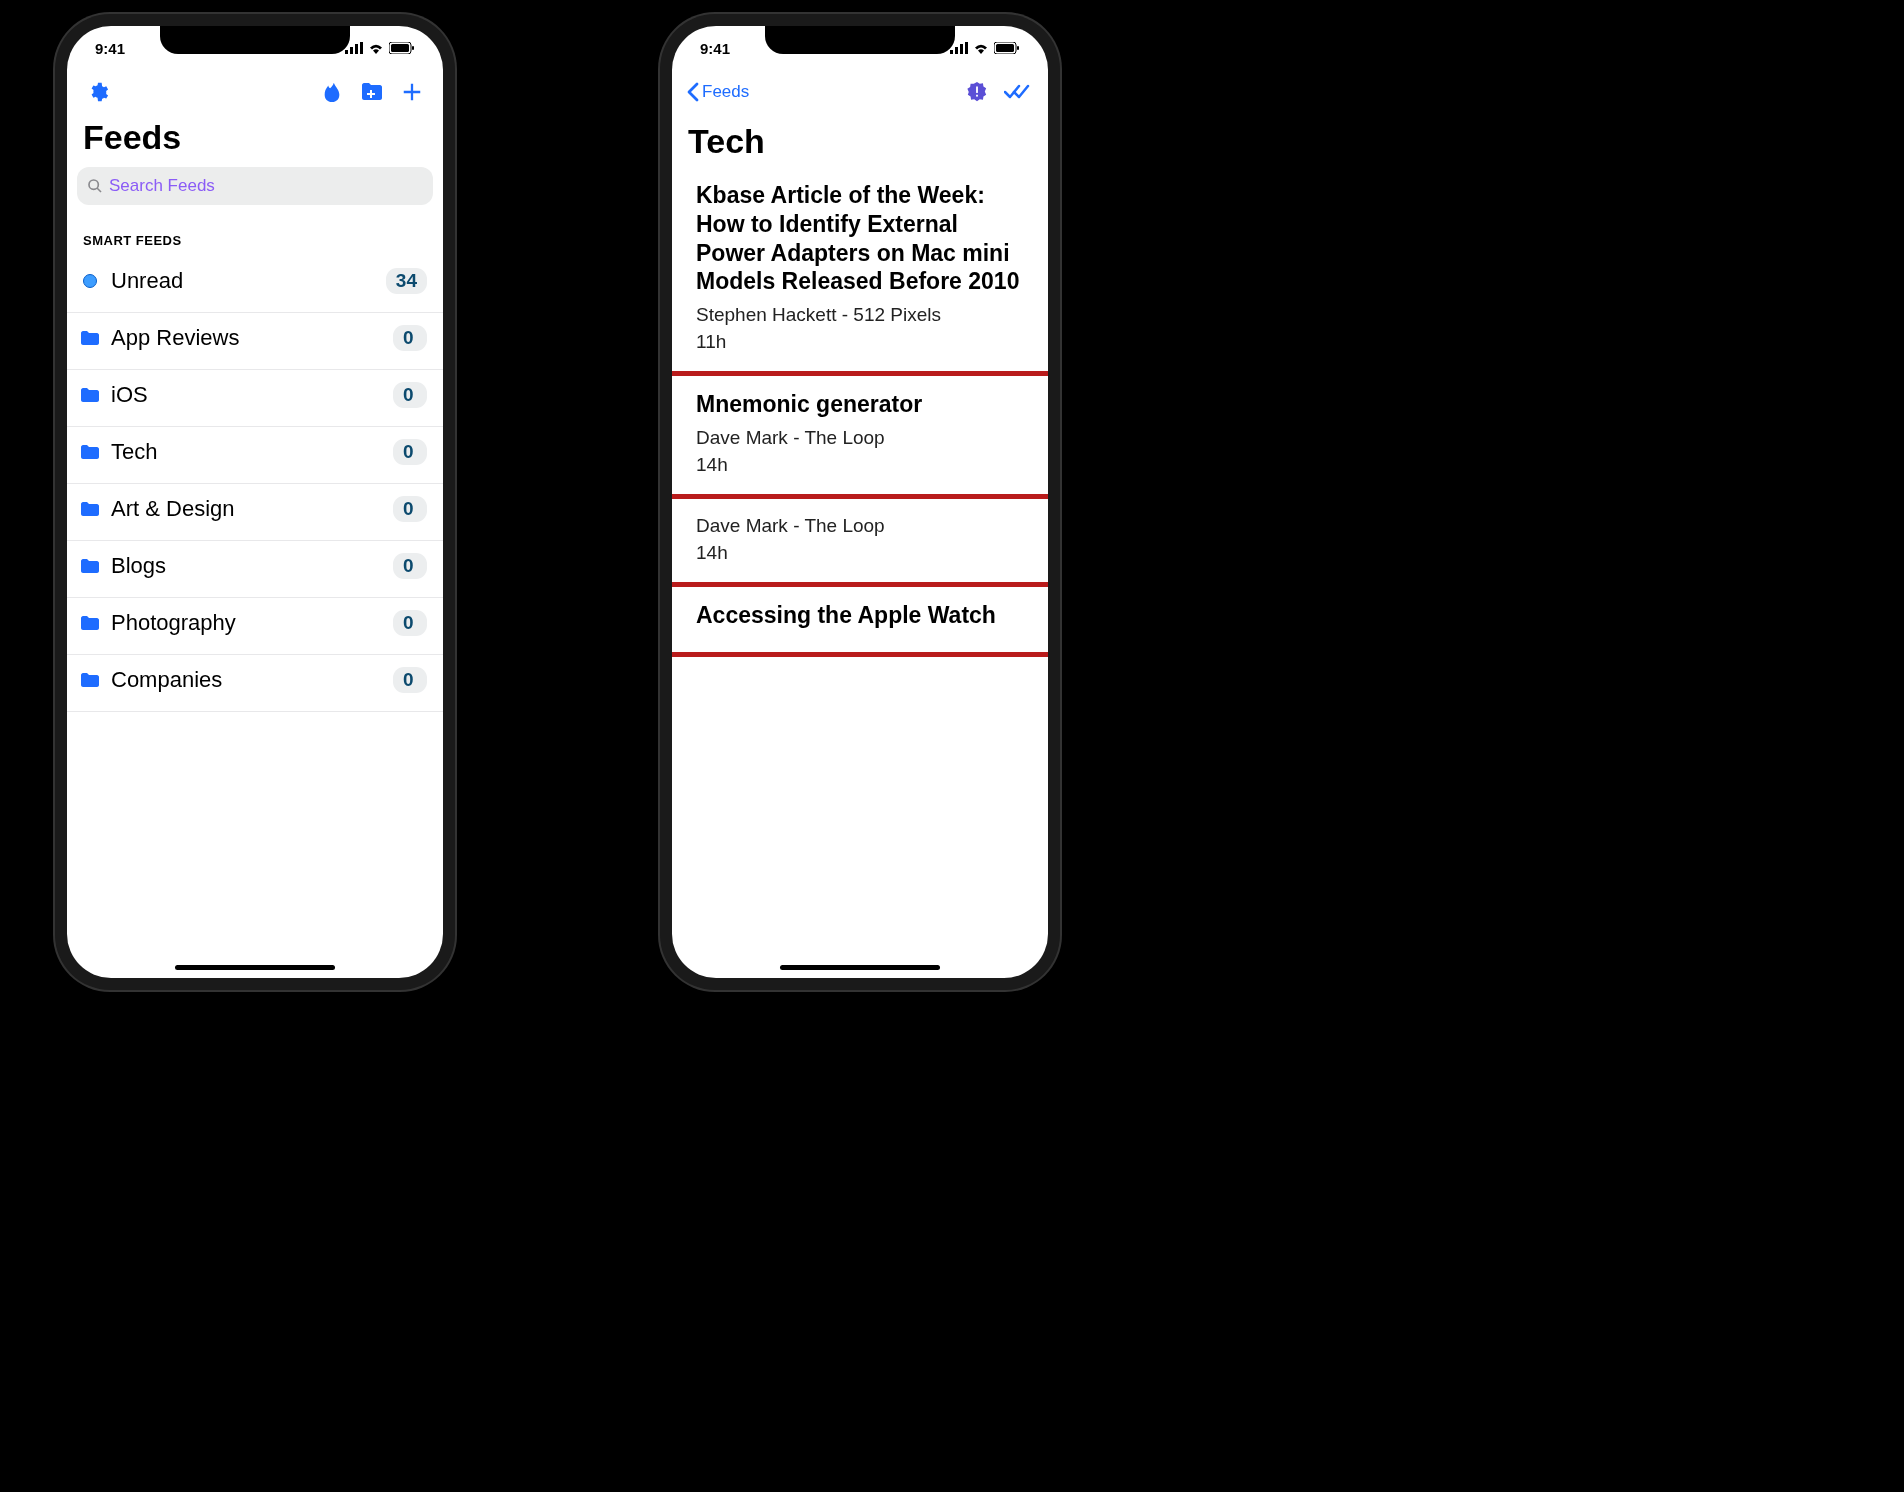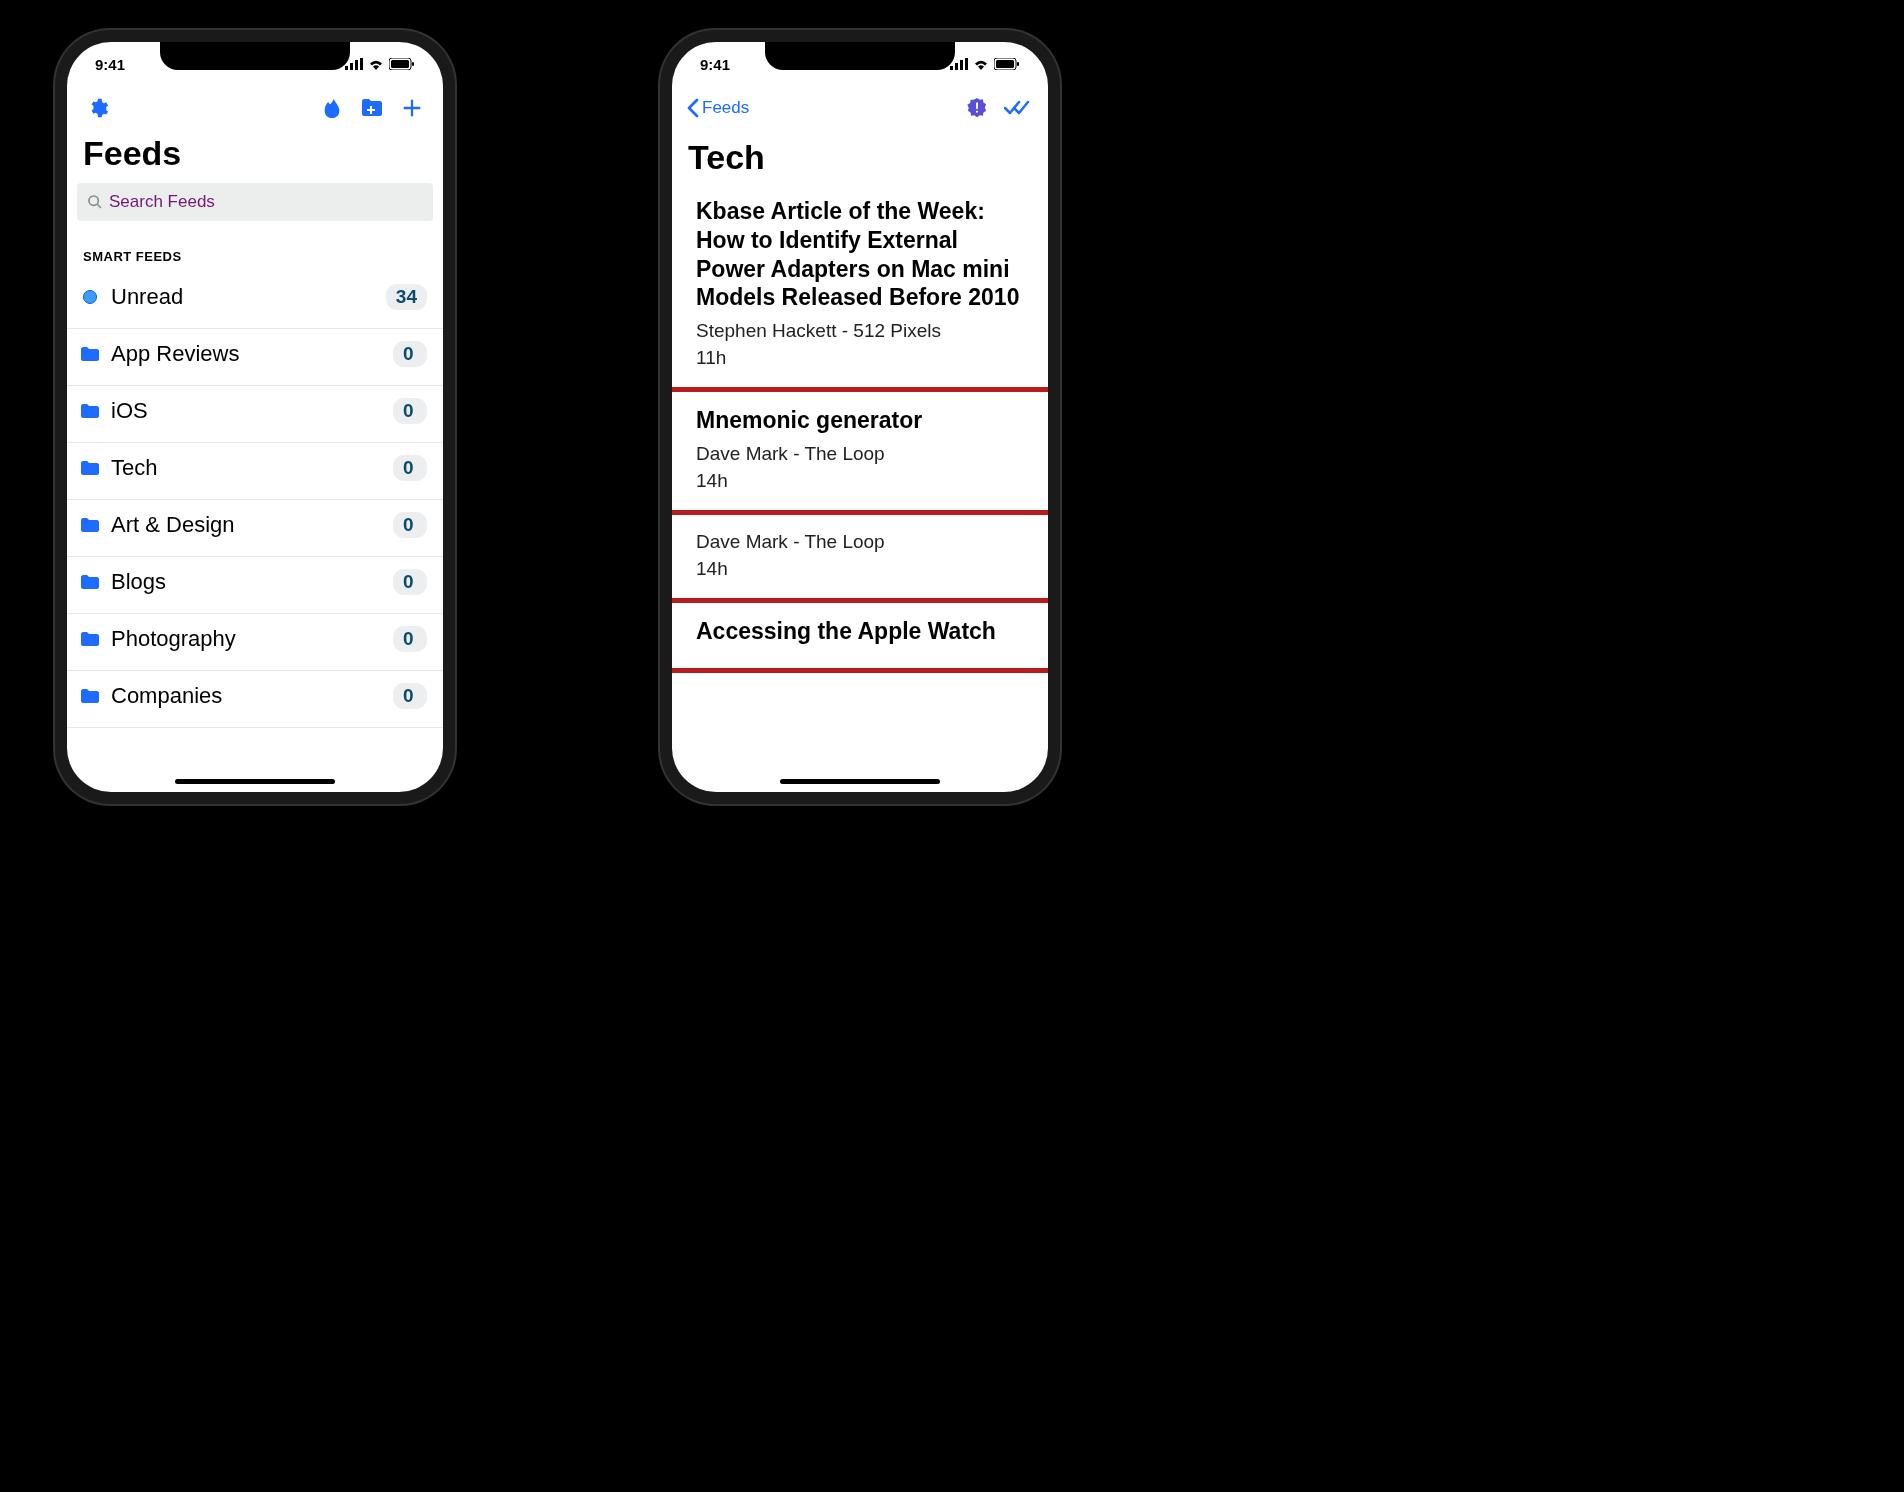--- a/index.html
+++ b/index.html
@@ -5,23 +5,23 @@
   * { box-sizing: border-box; margin: 0; padding: 0; }
   body {
     background: #000;
     width: 1904px;
     height: 1492px;
     font-family: -apple-system, "Helvetica Neue", Helvetica, Arial, sans-serif;
     position: relative;
   }
   .phone {
     position: absolute;
-    top: 30px;
+    top: 14px;
     width: 400px;
-    height: 774px;
+    height: 976px;
     background: #1a1a1a;
     border-radius: 55px;
     padding: 12px;
     box-shadow: 0 0 0 2px #333, 0 30px 60px rgba(0,0,0,.5);
   }
   .phone.left { left: 55px; }
   .phone.right { left: 660px; }
   .screen {
     width: 100%;
     height: 100%;
@@ -64,25 +64,25 @@
   }
   .spacer { flex: 1; }
   .large-title {
     font-size: 34px;
     font-weight: 800;
     padding: 4px 16px 6px;
   }
   .searchbar {
     margin: 4px 10px 10px;
     background: #eceded;
-    border-radius: 4px;
+    border-radius: 12px;
     height: 38px;
     display:flex; align-items:center;
     padding: 0 10px;
-    color: #701a75;
+    color: #8b5cf6;
     font-size: 17px;
   }
   .searchbar svg { margin-right: 6px; flex:none; }
   .section-header {
     font-size: 13px;
     font-weight: 800;
     letter-spacing: .5px;
     padding: 18px 16px 8px;
     color: #000;
   }

